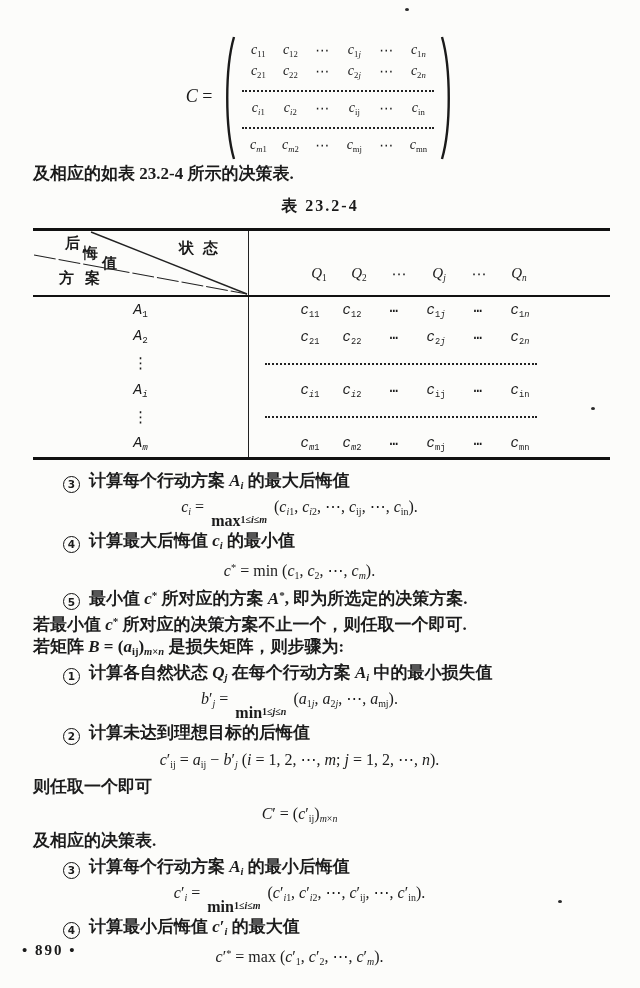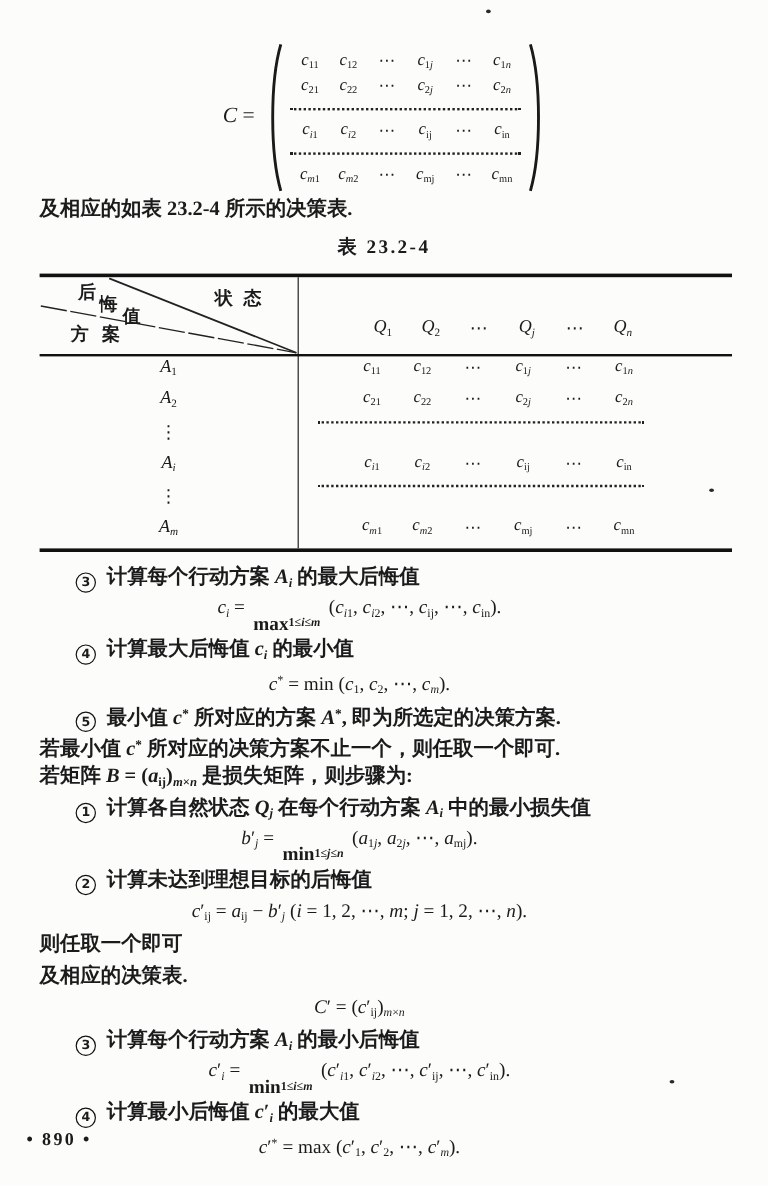--- a/index.html
+++ b/index.html
@@ -39,21 +39,21 @@
           border-top:3.5px solid #111;border-bottom:3.5px solid #111;}
   .vline{position:absolute;left:215px;top:0;bottom:0;width:1.3px;background:#222;}
   .thead{position:relative;height:64px;border-bottom:2.5px solid #111;}
   .corner{position:absolute;left:0;top:0;width:215px;height:64px;}
   .corner svg{position:absolute;left:0;top:0;}
   .corner .w{position:absolute;font-size:15px;font-weight:700;}
   .qrow{position:absolute;left:215px;right:0;top:0;bottom:0;display:flex;align-items:center;
         justify-content:center;transform:translateX(-10px);}
   .qcell{width:40px;text-align:center;font-size:15px;margin-top:21px;}
   .tbody{position:absolute;top:66.5px;left:0;right:0;bottom:0;display:flex;flex-direction:column;justify-content:space-around;}
-  .trow{display:flex;height:26px;align-items:flex-start;}
+  .trow{display:flex;height:26px;align-items:center;font-family:Liberation Mono, monospace;}
   .tlabel{width:215px;text-align:center;font-size:15px;}
   .tcells{width:362px;display:flex;justify-content:center;transform:translateX(-14px);}
   .tcell{width:42px;text-align:center;font-size:14px;white-space:nowrap;}
   .dotline{width:272px;border-top:2px dotted #222;margin:0 auto;transform:translateX(-14px);}
   .steps{position:absolute;top:468px;left:33px;width:577px;}
   .pageno{position:absolute;top:942px;left:22px;font-size:15px;font-weight:600;letter-spacing:2px;}
   i{font-style:italic;}
 </style>
 </head>
 <body>
@@ -209,22 +209,22 @@
     <div class="line flushline">若最小值 <i>c</i><sup>*</sup> 所对应的决策方案不止一个，则任取一个即可.</div>
     <div class="line flushline">若矩阵 <i>B</i> = (<i>a</i><sub>ij</sub>)<sub><i>m</i>×<i>n</i></sub> 是损失矩阵，则步骤为:</div>
     <div class="line step"><span class="circ">1</span><span>计算各自然状态 <i>Q</i><sub><i>j</i></sub> 在每个行动方案 <i>A</i><sub><i>i</i></sub> 中的最小损失值</span></div>
     <div class="line formula limrow"><span><i>b</i>′<sub><i>j</i></sub> =</span> <span class="limop">
           <span class="opname">min</span>
           <span class="oplim">1≤<i>j</i>≤<i>n</i></span>
         </span> <span>(<i>a</i><sub>1<i>j</i></sub>, <i>a</i><sub>2<i>j</i></sub>, ⋯, <i>a</i><sub>mj</sub>).</span></div>
     <div class="line step"><span class="circ">2</span><span>计算未达到理想目标的后悔值</span></div>
     <div class="line formula"><i>c</i>′<sub>ij</sub> = <i>a</i><sub>ij</sub> − <i>b</i>′<sub><i>j</i></sub> (<i>i</i> = 1, 2, ⋯, <i>m</i>; <i>j</i> = 1, 2, ⋯, <i>n</i>).</div>
     <div class="line flushline">则任取一个即可</div>
+    <div class="line formula"><i>C</i>′ = (<i>c</i>′<sub>ij</sub>)<sub><i>m</i>×<i>n</i></sub></div>
     <div class="line flushline">及相应的决策表.</div>
-    <div class="line formula"><i>C</i>′ = (<i>c</i>′<sub>ij</sub>)<sub><i>m</i>×<i>n</i></sub></div>
     <div class="line step"><span class="circ">3</span><span>计算每个行动方案 <i>A</i><sub><i>i</i></sub> 的最小后悔值</span></div>
     <div class="line formula limrow"><span><i>c</i>′<sub><i>i</i></sub> =</span> <span class="limop">
           <span class="opname">min</span>
           <span class="oplim">1≤<i>i</i>≤<i>m</i></span>
         </span> <span>(<i>c</i>′<sub><i>i</i>1</sub>, <i>c</i>′<sub><i>i</i>2</sub>, ⋯, <i>c</i>′<sub>ij</sub>, ⋯, <i>c</i>′<sub>in</sub>).</span></div>
     <div class="line step"><span class="circ">4</span><span>计算最小后悔值 <i>c</i>′<sub><i>i</i></sub> 的最大值</span></div>
     <div class="line formula"><i>c</i>′<sup>*</sup> = max (<i>c</i>′<sub>1</sub>, <i>c</i>′<sub>2</sub>, ⋯, <i>c</i>′<sub><i>m</i></sub>).</div>
   </div>
 
   <div class="pageno">• 890 •</div>

